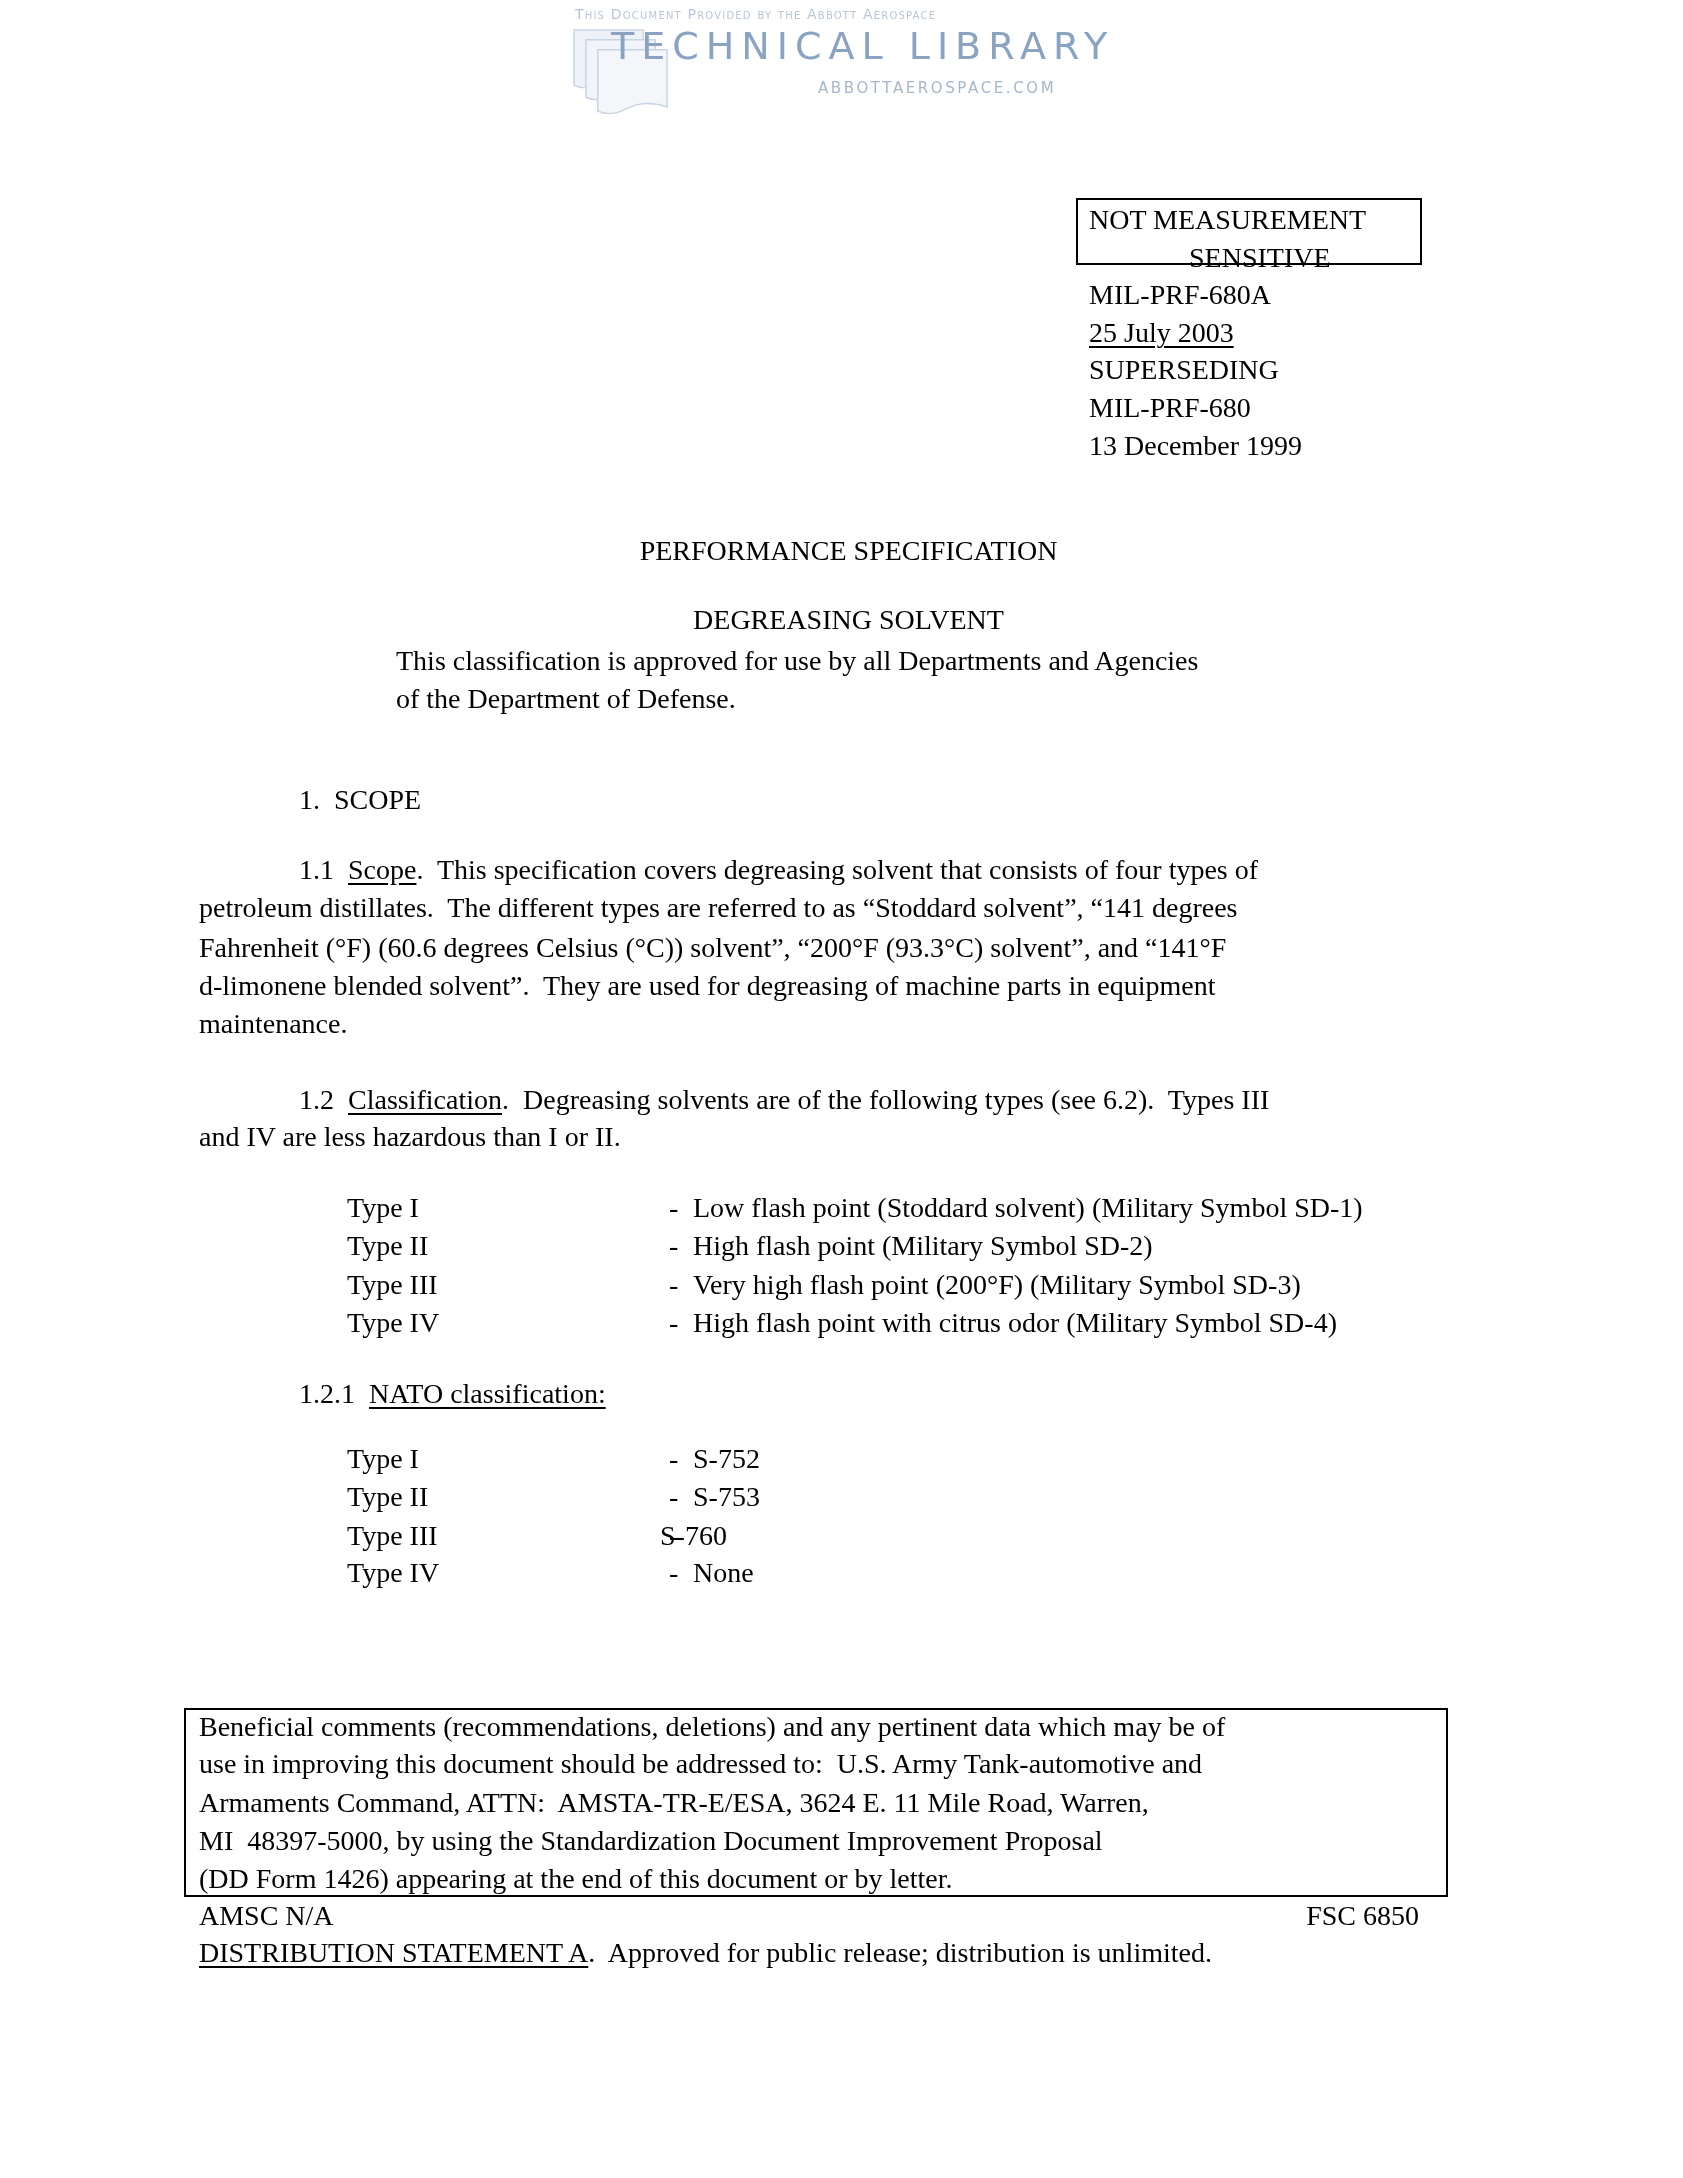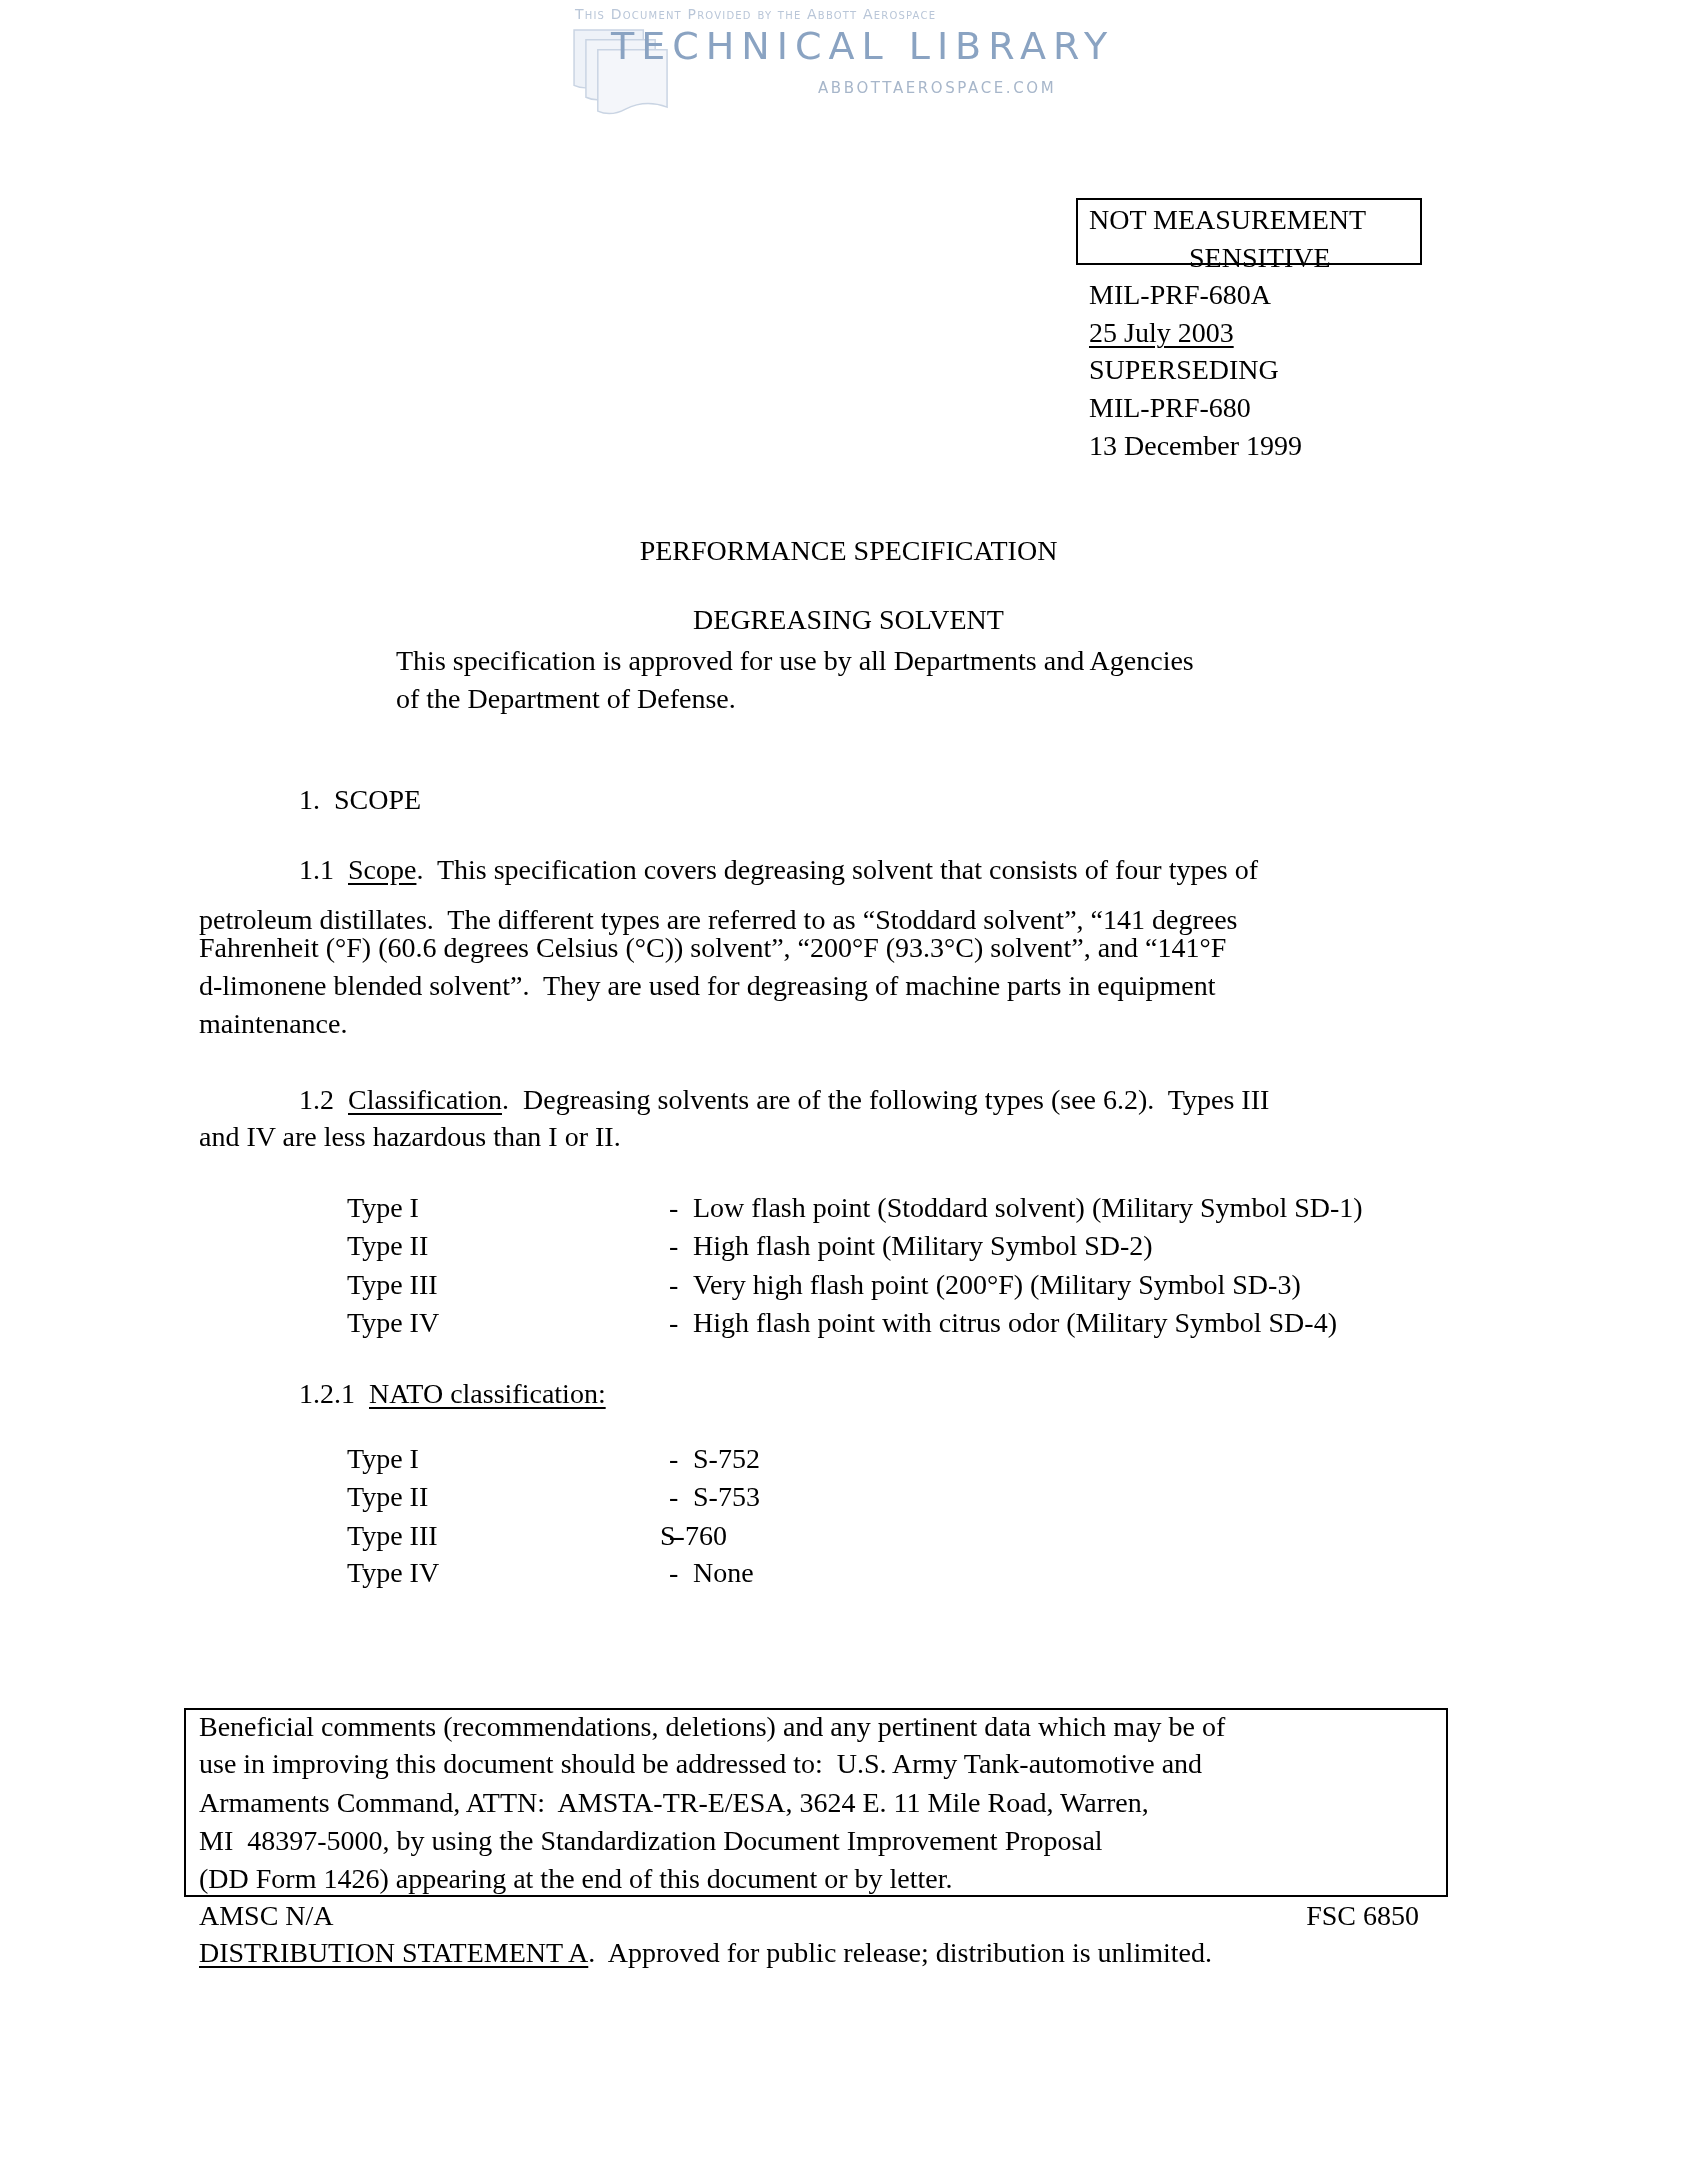--- a/index.html
+++ b/index.html
@@ -52,27 +52,27 @@
 <div class="abs t" style="left:1089px; top:394px;">MIL-PRF-680</div>
 <div class="abs t" style="left:1089px; top:432px;">13 December 1999</div>
 
 <div class="abs t" style="left:0; width:1683px; text-align:center; top:509px; padding-right:0px; box-sizing:border-box;">
   <span style="display:inline-block; margin-left:0px; transform:translateX(0px);">PERFORMANCE SPECIFICATION</span>
 </div>
 <div class="abs t" style="left:0; width:1683px; text-align:center; top:578px;">
   <span>DEGREASING SOLVENT</span>
 </div>
 
-<div class="abs t" style="left:396px; top:647px;">This specification is approved for use by all Departments and Agencies</div>
+<div class="abs t" style="left:396px; top:647px;">This classification is approved for use by all Departments and Agencies</div>
 <div class="abs t" style="left:396px; top:685px;">of the Department of Defense.</div>
 
 <div class="abs t" style="left:299px; top:786px;">1.  SCOPE</div>
 
 <div class="abs t" style="left:299px; top:856px;"><span>1.1  </span><span class="u">Scope</span><span>.  This specification covers degreasing solvent that consists of four types of</span></div>
-<div class="abs t" style="left:199px; top:894px;margin-top:12px;">petroleum distillates.  The different types are referred to as “Stoddard solvent”, “141 degrees</div>
+<div class="abs t" style="left:199px; top:894px;">petroleum distillates.  The different types are referred to as “Stoddard solvent”, “141 degrees</div>
 <div class="abs t" style="left:199px; top:934px;">Fahrenheit (°F) (60.6 degrees Celsius (°C)) solvent”, “200°F (93.3°C) solvent”, and “141°F</div>
 <div class="abs t" style="left:199px; top:972px;">d-limonene blended solvent”.  They are used for degreasing of machine parts in equipment</div>
 <div class="abs t" style="left:199px; top:1010px;">maintenance.</div>
 
 <div class="abs t" style="left:299px; top:1086px;"><span>1.2  </span><span class="u">Classification</span><span>.  Degreasing solvents are of the following types (see 6.2).  Types III</span></div>
 <div class="abs t" style="left:199px; top:1123px;">and IV are less hazardous than I or II.</div>
 
 <div>
   <div class="abs t" style="left:347px; top:1194px;">Type I</div>
   <div class="abs t" style="left:669px; top:1194px;">-</div>

